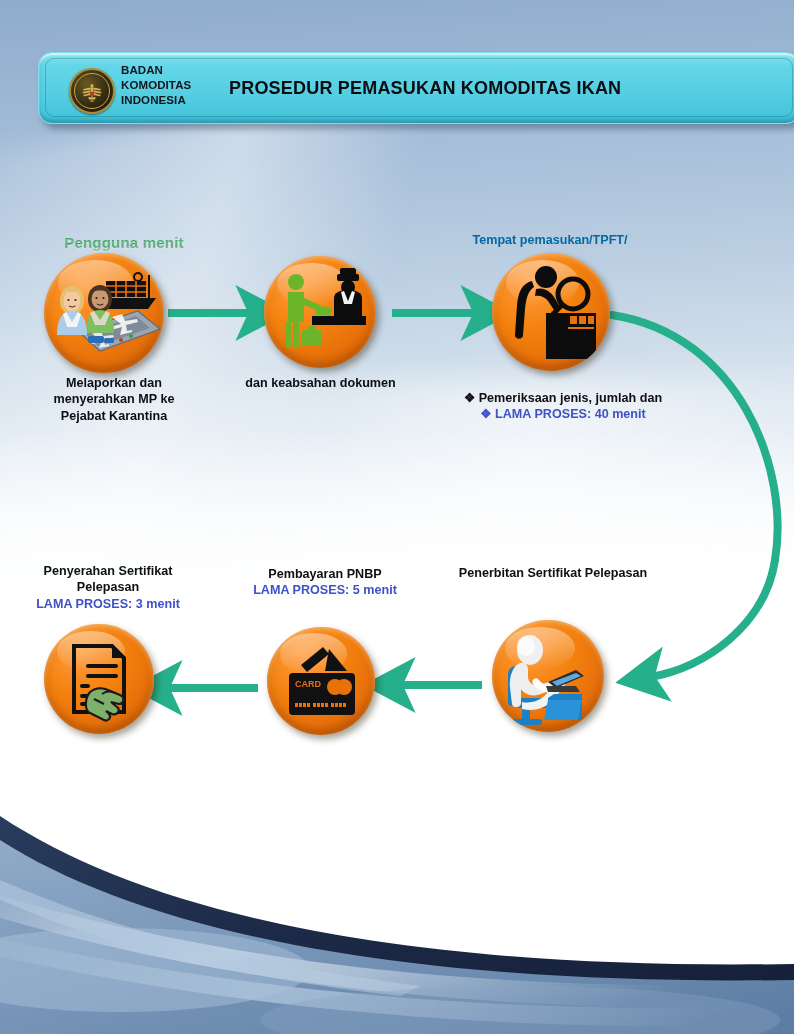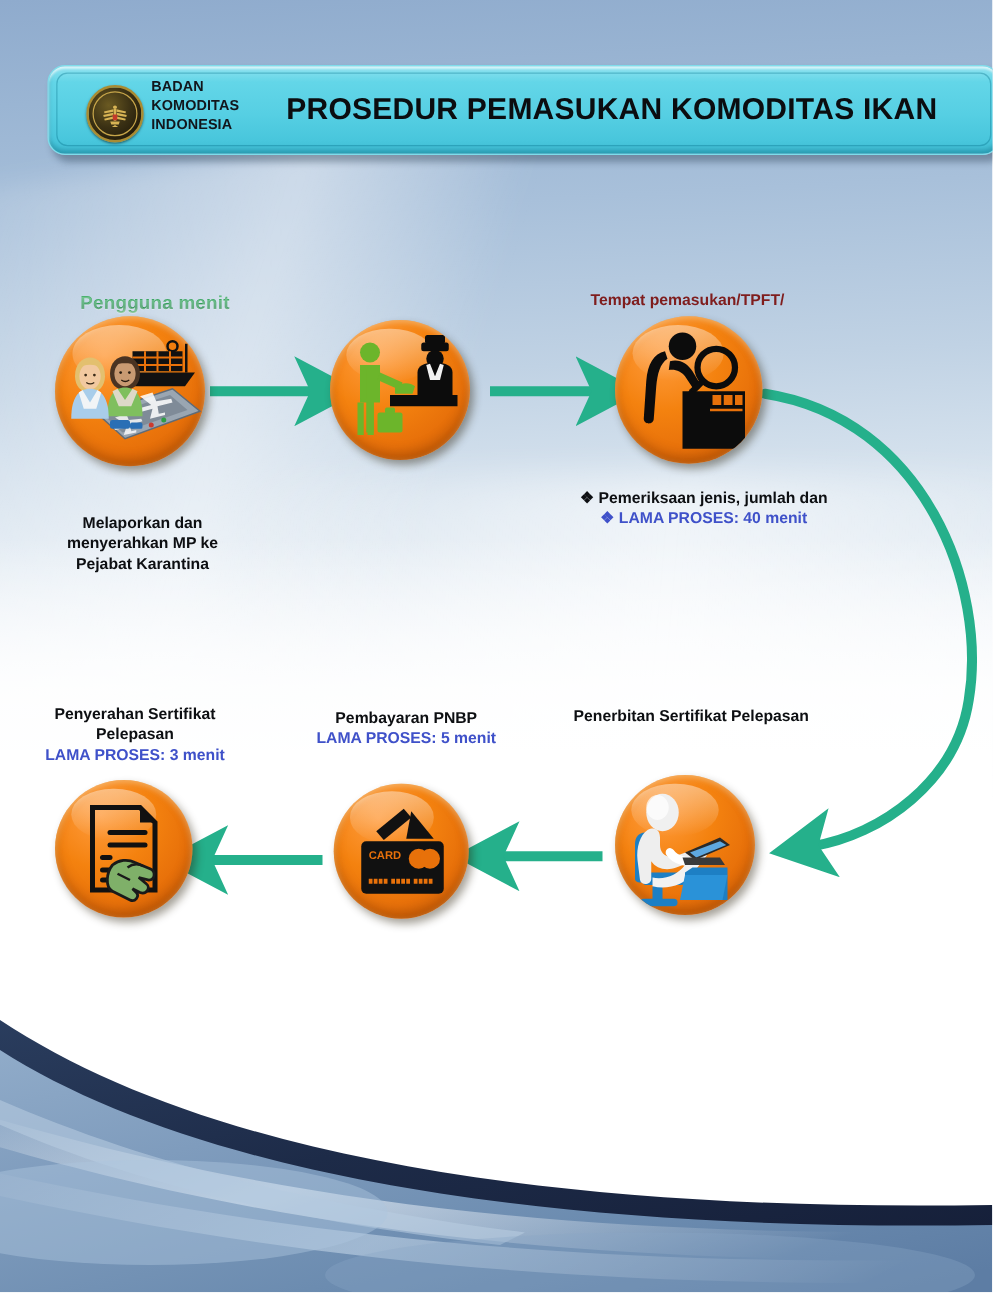--- a/index.html
+++ b/index.html
@@ -64,21 +64,21 @@
     position:absolute;left:50%;top:52%;transform:translate(-50%,-50%);
     width:24px;height:22px;
   }
   .hdr-org{
     position:absolute;left:82px;top:10px;width:110px;
     font-size:11.5px;font-weight:bold;color:#12161c;line-height:1.32;letter-spacing:.1px;
   }
   .hdr-title{
     position:absolute;left:190px;top:0;right:18px;height:70px;
     display:flex;align-items:center;
-    font-size:24px;font-weight:bold;color:#0b0d10;letter-spacing:.2px;
+    font-size:18px;font-weight:bold;color:#0b0d10;letter-spacing:.2px;
     white-space:nowrap;
   }
 
   
   .node{position:absolute;}
   .circ{
     position:relative;border-radius:50%;
     background:radial-gradient(circle at 33% 26%,#ff9c3e 0%,#f4820f 38%,#e8710a 66%,#cf5f05 88%,#b85205 100%);
     box-shadow:3px 4px 7px rgba(40,30,10,.42), inset 0 2px 5px rgba(255,220,170,.55), inset 0 -5px 9px rgba(120,50,0,.4);
     overflow:hidden;
@@ -89,21 +89,21 @@
     background:linear-gradient(180deg,rgba(255,255,255,.42),rgba(255,255,255,0));
     pointer-events:none;
   }
   .glyph{position:absolute;inset:0;display:flex;align-items:center;justify-content:center;}
 
   .cap{
     position:absolute;text-align:center;
     font-size:12.6px;font-weight:bold;color:#0d0f12;line-height:1.3;
   }
   .cap .blue{color:#3f51c9;}
-  .cap.toplabel{font-size:12.6px;font-weight:bold;color:#7f1d1d;}
+  .cap.toplabel{font-size:12.6px;font-weight:bold;color:#0369a1;}
 
   
   .arrow-svg{position:absolute;overflow:visible;}
 
   
   #pengguna-label{
     position:absolute;left:44px;top:234px;width:160px;text-align:center;
     font-size:15px;font-weight:bold;letter-spacing:.2px;
     background:linear-gradient(180deg,#5fbf7e 0%,#36a45f 40%,#2d8f52 70%,#7ec98f 100%);
     -webkit-background-clip:text;background-clip:text;color:transparent;
@@ -267,21 +267,21 @@
         <path d="M15,19 c3,-7 15,-7 18,0 c-4,-3 -14,-3 -18,0z" fill="#e3c06f"></path>
         <circle cx="20.5" cy="25" r="1.1" fill="#3a2a18"></circle>
           <circle cx="27.5" cy="25" r="1.1" fill="#3a2a18"></circle>
         <path d="M21,31 q3.2,2.2 6.4,0" stroke="#3a2a18" stroke-width="1" fill="none"></path>
         <path d="M9,60 c0,-17 6,-24 15,-24 c9,0 15,7 15,24 z" fill="#a9cdea"></path>
         <path d="M18,37 l6,10 l6,-10 l3,2 l-4,13 h-10 l-4,-13z" fill="#f2f4f6"></path>
       </g>
     </svg>
   </div>
 </div>
-<div class="cap" style="left:14px;top:375px;width:200px;margin-top:35px;">
+<div class="cap" style="left:14px;top:375px;width:200px;">
   <div>Melaporkan dan</div>
   <div>menyerahkan MP ke</div>
   <div>Pejabat Karantina</div>
 </div>
 
 <div class="node" style="left:264px;top:256px;">
   <div class="circ" style="width:112px;height:112px;">
     <svg class="glyph" viewBox="0 0 112 112">
 
       <g fill="#6cb52b">
@@ -304,20 +304,21 @@
         <path d="M83,36 l1,9 l1,-9z" fill="#0c0c0c"></path>
       </g>
 
       <rect x="48" y="60" width="54" height="9" fill="#0c0c0c"></rect>
 
       <path d="M52,54 c6,-5 12,-4 16,-1 l-2,6 h-14 z" fill="#6cb52b"></path>
     </svg>
   </div>
 </div>
 <div class="cap" style="left:208px;top:375px;width:225px;">
+  <div>dan keabsahan dokumen</div>
 </div>
 
 <div class="cap toplabel" style="left:425px;top:232px;width:250px;">Tempat pemasukan/TPFT/</div>
 
 <div class="node" style="left:492px;top:253px;">
   <div class="circ" style="width:118px;height:118px;">
     <svg class="glyph" viewBox="0 0 118 118">
       <g fill="#0c0c0c">
         <circle cx="54" cy="24" r="11"></circle>
         <path d="M42,34 c-6,4 -8,12 -9,22 l-2,26 c0,5 -8,5 -8,0 l2,-30 c1,-14 6,-22 15,-24 z"></path>

